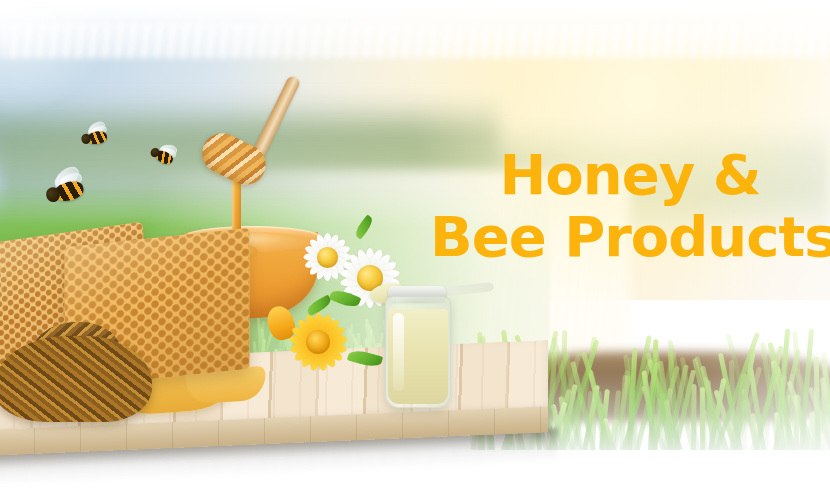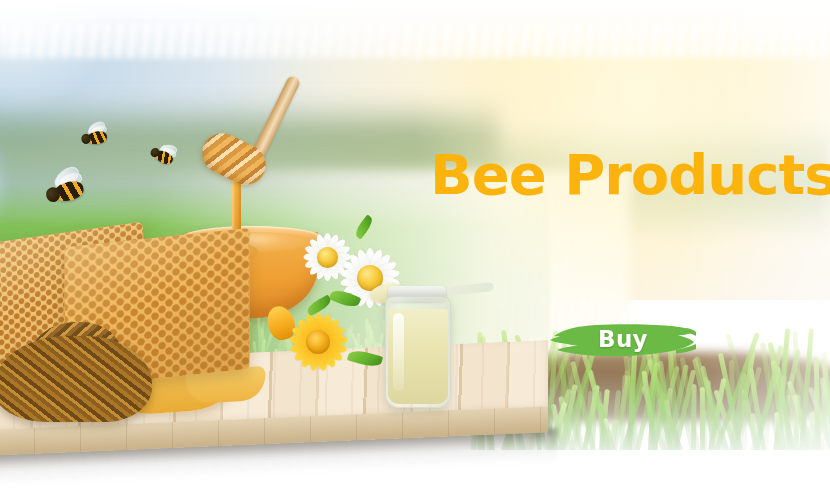--- a/index.html
+++ b/index.html
@@ -927,31 +927,19 @@
       <div class="bee" style="left:158px;top:148px;transform:rotate(26deg) scale(0.72);">
         <i class="bee-wing" style="left:2px;top:-11px;width:22px;height:12px;transform:rotate(-26deg);"></i>
         <i class="bee-wing" style="left:6px;top:-7px;width:19px;height:10px;transform:rotate(-6deg);"></i>
         <i class="bee-body"></i>
         <i class="bee-head"></i>
       </div>
     </div>
 
   <div class="copy">
     <div class="headline">
+      <div class="line1">Honey &amp;</div>
       <div class="line2">Bee Products</div>
     </div>
 
-    <div class="buy-wrap">
-      <svg class="brush" viewBox="0 0 148 40" preserveAspectRatio="none">
-        <path d="M6,16 C16,9 30,6 48,5 C72,3.5 100,4 124,6 C134,7 142,9 146,12
-                 C143,14 136,15 130,15.5 C137,17 143,19 146,22
-                 C142,26 134,29 124,31 C104,35 76,37 52,36
-                 C36,35.4 20,33.5 9,30 C14,28 22,26.5 30,25.6
-                 C20,24.6 10,22.4 3,19.5 C6,18.2 9,17.2 12,16.6 Z" fill="#6bba45"></path>
-        <path d="M2,20 C8,18 14,17 20,16.6 L20,23 C13,23.6 7,22.4 2,20 Z" fill="#6bba45"></path>
-        <path d="M138,8 C142,8.6 146,10 148,12 L148,16 C144,14 140,12 136,11 Z" fill="#6bba45"></path>
-        <path d="M128,30 C136,28.6 143,26.4 148,24 L148,29 C142,31.6 135,33 128,33.6 Z" fill="#6bba45"></path>
-      </svg>
-      <div class="buy-label">Buy</div>
-    </div>
   </div>
 
 </div>
 
 </body></html>

